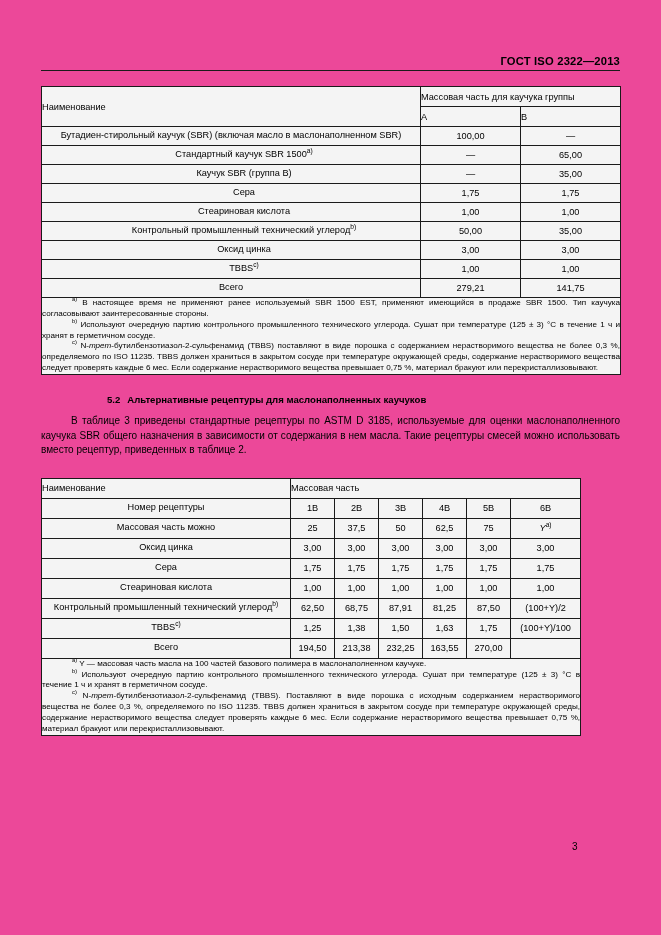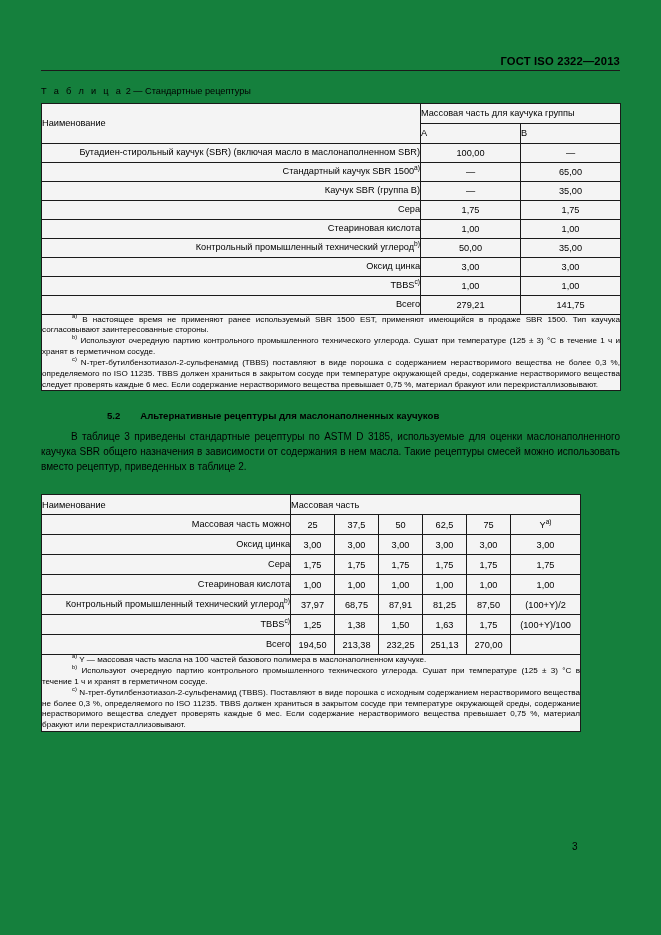--- a/index.html
+++ b/index.html
@@ -13,21 +13,21 @@
     font-family: "Liberation Sans", sans-serif;
     color: #000;
     position: relative;
     overflow: hidden;
   }
   .page {
     position: absolute;
     top: 0; left: 0;
     width: 661px;
     height: 935px;
-    background: #15803d;
+    background: #ec4899;
   }
   .header-rule {
     position: absolute;
     top: 70px;
     left: 41px;
     width: 579px;
     height: 0;
     border-top: 1px solid #1a1a1a;
   }
   .doc-header {
@@ -62,21 +62,21 @@
   }
   table.doc-table td, table.doc-table th {
     border: 1px solid #1a1a1a;
     padding: 0;
     font-weight: normal;
     vertical-align: middle;
   }
   .t2 { width: 579px; }
   .t3 { width: 539px; }
   .cell-name {
-    text-align: right;
+    text-align: center;
     padding: 4px 6px 4px 9px;
     line-height: 1.3;
   }
   .cell-name.indent { padding-left: 26px; }
   .cell-num {
     text-align: center;
     padding: 4px 3px;
   }
   .hdr {
     text-align: left;
@@ -96,55 +96,49 @@
     font-size: 0.72em;
     vertical-align: super;
     line-height: 0;
   }
   .sect-head {
     font-size: 9.6px;
     font-weight: bold;
     margin: 19px 0 0 0;
     padding-left: 30px;
   }
-  .sect-head .num { margin-right: 20px; padding-left: 36px; }
+  .sect-head .num { margin-right: 7px; padding-left: 36px; }
   .body-par {
     font-size: 10px;
     line-height: 1.46;
     text-align: justify;
     margin: 9px 0 0 0;
     text-indent: 30px;
     hyphens: manual;
   }
   .t3wrap { margin-top: 20px; }
   .t3 .row-b { height: 20px; }
   .page-num {
     position: absolute;
     left: 572px;
     top: 841px;
     font-size: 10px;
   }
-  .ital { }
+  .ital { font-style: italic; }
 </style>
 </head>
 <body>
 
 <div class="page">
 
   <div class="doc-header">ГОСТ ISO 2322—2013</div>
   <div class="header-rule"></div>
 
   <div class="content">
 
-    <div class="tbl-caption">
-      <span class="lbl">Т а б л и ц а</span>
-      <span>2</span>
-      <span>—</span>
-      <span>Стандартные рецептуры</span>
-    </div>
 
     <table class="doc-table t2">
       <colgroup>
         <col style="width:379px">
           <col style="width:100px">
           <col style="width:100px">
       </colgroup>
       <tbody>
         <tr class="row-h">
           <td class="hdr" rowspan="2">Наименование</td>
@@ -228,20 +222,29 @@
             <col style="width:44px">
             <col style="width:70px">
         </colgroup>
         <tbody>
           <tr class="row-b">
             <td class="hdr">Наименование</td>
             <td class="hdr" colspan="6">Массовая часть</td>
           </tr>
 
           <tr class="row-b">
+            <td class="cell-name"><span>Номер рецептуры</span></td>
+            <td class="cell-num">1В</td>
+            <td class="cell-num">2В</td>
+            <td class="cell-num">3В</td>
+            <td class="cell-num">4В</td>
+            <td class="cell-num">5В</td>
+            <td class="cell-num">6В</td>
+          </tr>
+          <tr class="row-b">
             <td class="cell-name"><span>Массовая часть можно</span></td>
             <td class="cell-num">25</td>
             <td class="cell-num">37,5</td>
             <td class="cell-num">50</td>
             <td class="cell-num">62,5</td>
             <td class="cell-num">75</td>
             <td class="cell-num"><span class="ital">Y</span><sup>a)</sup></td>
           </tr>
           <tr class="row-b">
             <td class="cell-name"><span>Оксид цинка</span></td>
@@ -265,42 +268,42 @@
             <td class="cell-name"><span>Стеариновая кислота</span></td>
             <td class="cell-num">1,00</td>
             <td class="cell-num">1,00</td>
             <td class="cell-num">1,00</td>
             <td class="cell-num">1,00</td>
             <td class="cell-num">1,00</td>
             <td class="cell-num">1,00</td>
           </tr>
           <tr class="row-b">
             <td class="cell-name"><span>Контрольный промышленный технический углерод</span><sup>b)</sup></td>
-            <td class="cell-num">37,97</td>
+            <td class="cell-num">62,50</td>
             <td class="cell-num">68,75</td>
             <td class="cell-num">87,91</td>
             <td class="cell-num">81,25</td>
             <td class="cell-num">87,50</td>
             <td class="cell-num">(100+Y)/2</td>
           </tr>
           <tr class="row-b">
             <td class="cell-name"><span>TBBS</span><sup>c)</sup></td>
             <td class="cell-num">1,25</td>
             <td class="cell-num">1,38</td>
             <td class="cell-num">1,50</td>
             <td class="cell-num">1,63</td>
             <td class="cell-num">1,75</td>
             <td class="cell-num">(100+Y)/100</td>
           </tr>
           <tr class="row-b">
             <td class="cell-name"><span>Всего</span></td>
             <td class="cell-num">194,50</td>
             <td class="cell-num">213,38</td>
             <td class="cell-num">232,25</td>
-            <td class="cell-num">251,13</td>
+            <td class="cell-num">163,55</td>
             <td class="cell-num">270,00</td>
             <td class="cell-num"></td>
           </tr>
 
           <tr>
             <td class="foot" colspan="7">
               <p class="fi"><sup>a)</sup> <span>Y — массовая часть масла на 100 частей базового полимера в маслонаполненном каучуке.</span></p>
               <p class="fi"><sup>b)</sup> <span>Используют очередную партию контрольного промышленного технического углерода. Сушат при температуре (125 ± 3) °С в течение 1 ч и хранят в герметичном сосуде.</span></p>
               <p class="fi"><sup>c)</sup> <span>N-</span><span class="ital">трет</span><span>-бутилбензотиазол-2-сульфенамид (TBBS). Поставляют в виде порошка с исходным содержанием нерастворимого вещества не более 0,3 %, определяемого по ISO 11235. TBBS должен храниться в закрытом сосуде при температуре окружающей среды, содержание нерастворимого вещества следует проверять каждые 6 мес. Если содержание нерастворимого вещества превышает 0,75 %, материал бракуют или перекристаллизовывают.</span></p>
             </td>

